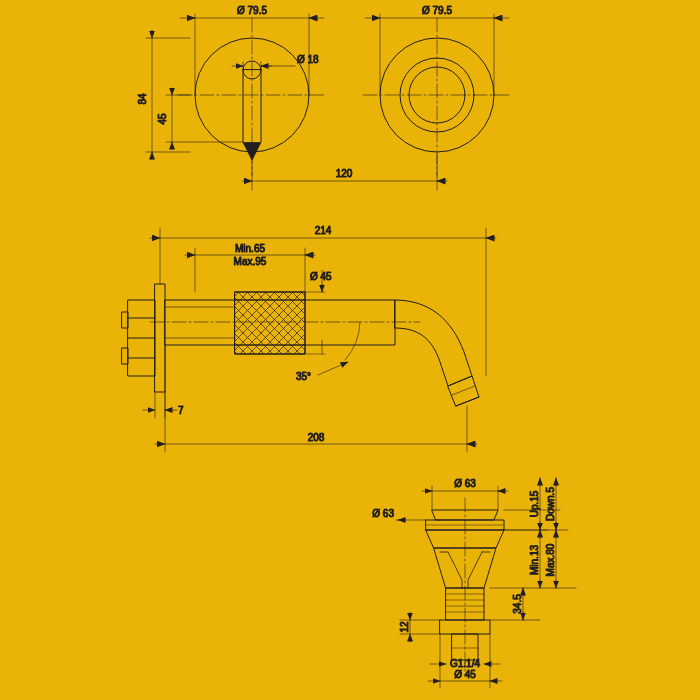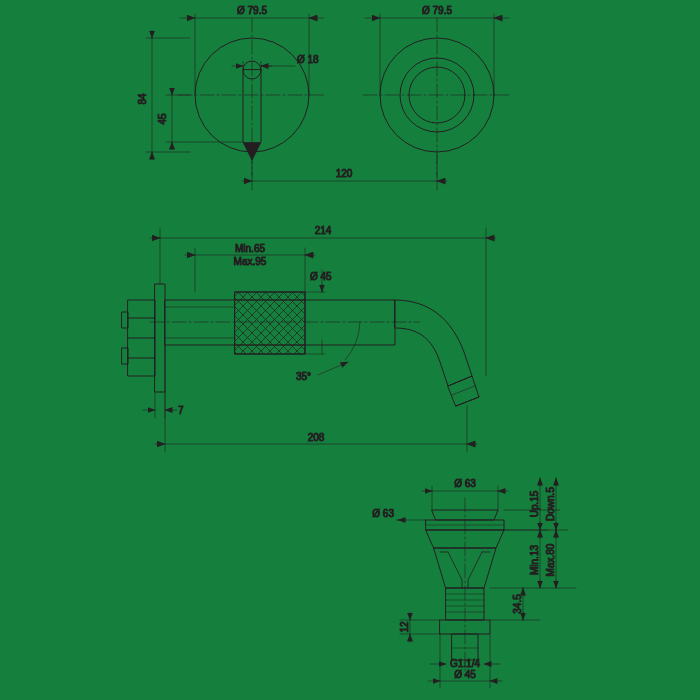--- a/index.html
+++ b/index.html
@@ -1,17 +1,17 @@
 <!DOCTYPE html>
 <html><head>
 <meta charset="utf-8">
 <style>
   html,body{margin:0;padding:0;background:#ffffff;}
   body{width:700px;height:700px;font-family:"Liberation Sans",sans-serif;color:#1a1a1a;}
-  #sheet{position:relative;width:700px;height:700px;overflow:hidden;background:#15803d;}
+  #sheet{position:relative;width:700px;height:700px;overflow:hidden;background:#eab308;}
   svg{display:block;}
   .dimtxt{font-family:"Liberation Sans",sans-serif;font-size:10px;fill:#1a1a1a;}
 </style>
 </head>
 <body>
 
 <div id="sheet">
 <svg width="700" height="700" viewBox="0 0 700 700">
   <defs>
     <marker id="ah" markerWidth="9" markerHeight="7" refX="8.5" refY="3.5" orient="auto" markerUnits="userSpaceOnUse">

